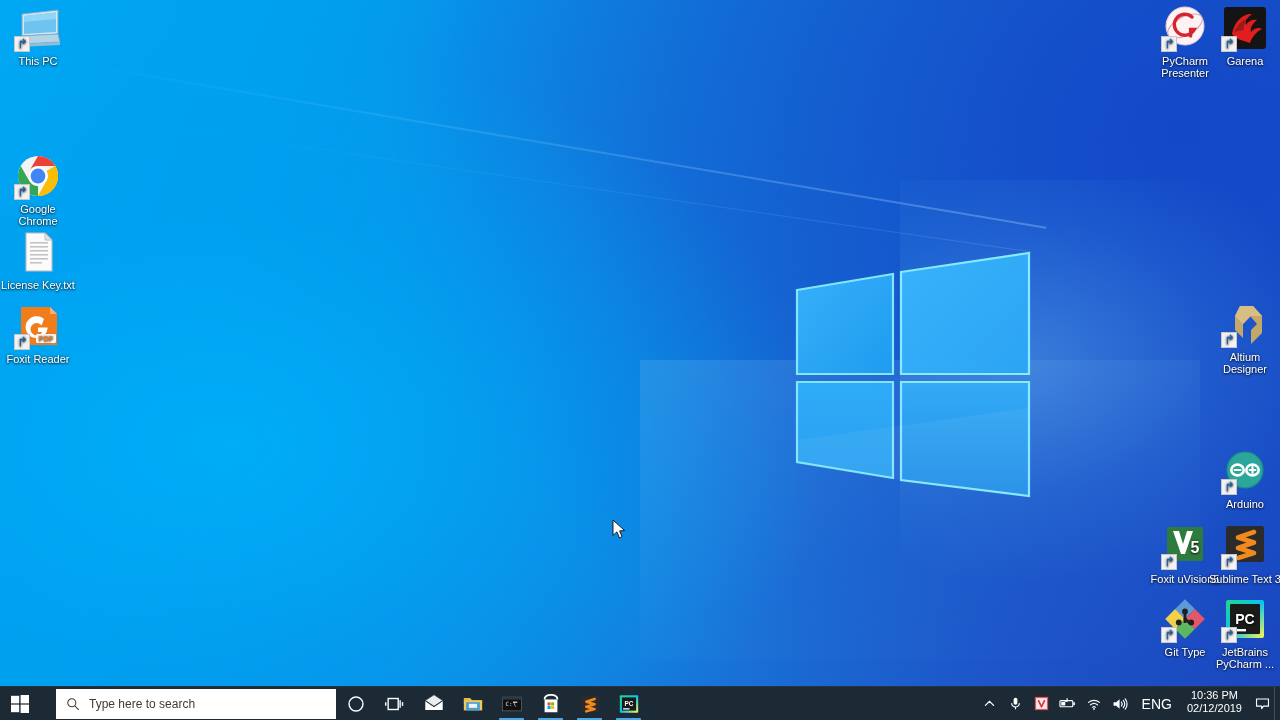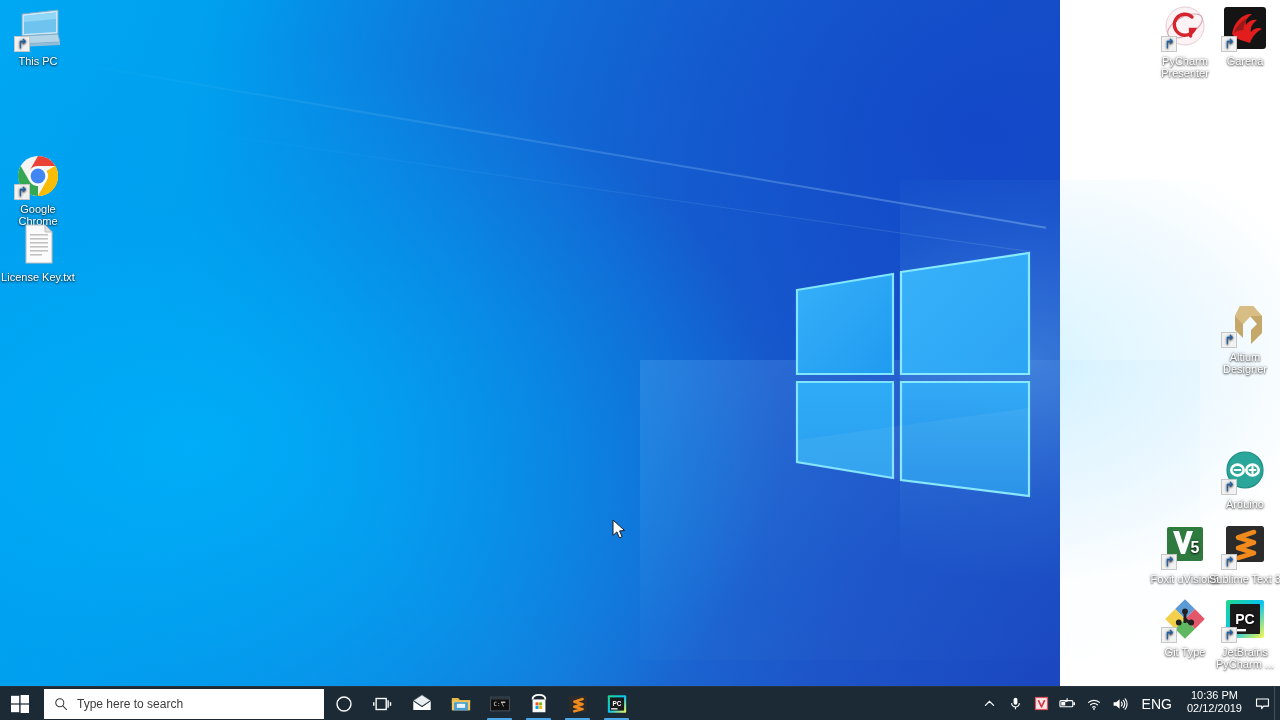--- a/index.html
+++ b/index.html
@@ -2,21 +2,21 @@
 <html><head>
 <meta charset="utf-8">
 <style>
   * { margin:0; padding:0; box-sizing:border-box; }
   html, body {
     width:1280px; height:720px; overflow:hidden;
     font-family:"Liberation Sans", sans-serif;
     -webkit-font-smoothing:antialiased;
   }
   #desktop {
-    position:relative; width:1060px; height:720px;
+    position:relative; width:1280px; height:720px;
     background:
       radial-gradient(ellipse 900px 620px at 18% 62%, rgba(0,174,248,0.95) 0%, rgba(0,160,240,0.55) 38%, rgba(0,140,230,0) 66%),
       radial-gradient(ellipse 1100px 900px at 92% 18%, rgba(18,72,200,0.95) 0%, rgba(20,78,200,0.45) 45%, rgba(20,80,200,0) 72%),
       linear-gradient(110deg, #00a7f2 0%, #00a0ef 20%, #0e8ce6 42%, #1873d8 62%, #1f57c9 80%, #1c44bd 100%);
   }
   
   .ray {
     position:absolute; pointer-events:none;
     background:linear-gradient(to right, rgba(255,255,255,0) 0%, rgba(170,225,255,0.22) 60%, rgba(200,240,255,0.30) 100%);
     transform-origin:left center;
@@ -60,21 +60,21 @@
   
   #taskbar {
     position:absolute; left:0; bottom:0; width:1280px; height:34px;
     background:#1b2a35; display:flex; align-items:center;
     border-top:1px solid rgba(255,255,255,.05);
   }
   #startbtn {
     width:40px; height:34px; display:flex; align-items:center; justify-content:center;
   }
   #searchbox {
-    width:280px; height:30px; margin-left:4px; background:#fff;
+    width:280px; height:30px; margin-left:16px; background:#fff;
     display:flex; align-items:center; padding:0 10px; gap:9px;
   }
   #searchbox .mag { width:14px; height:14px; flex:0 0 auto; }
   #searchbox .ph { font-size:12px; color:#3b3b3b; white-space:nowrap; }
   .tbtn {
     width:39px; height:34px; display:flex; align-items:center; justify-content:center;
     position:relative;
   }
   .tbtn.running::after {
     content:""; position:absolute; left:7px; right:7px; bottom:0; height:3px;
@@ -171,38 +171,51 @@
         <path d="M6.7 14 A20 20 0 0 1 24 4 L24 14 A10 10 0 0 0 15.3 19 Z" fill="#ea4335" opacity="0"></path>
         <path d="M41.3 14 A20 20 0 0 1 24 44 L32.7 29 A10 10 0 0 0 33 19 Z" fill="#fbbc05"></path>
         <circle cx="24" cy="24" r="9.4" fill="#ffffff"></circle>
         <circle cx="24" cy="24" r="7.4" fill="#4285f4"></circle>
       </svg>
       <div class="shortcut"></div>
     </div>
     <span class="lbl">Google Chrome</span>
   </div>
 
-  <div class="icon" style="left:0px; top:220px;">
+  <div class="icon" style="left:0px; top:228px;">
     <div class="glyph">
       <svg viewBox="0 0 48 48" width="48" height="48">
         <path d="M12 5 L31 5 L38 12 L38 43 L12 43 Z" fill="#fbfbfb" stroke="#bdbdbd" stroke-width="1.1"></path>
         <path d="M31 5 L38 12 L31 12 Z" fill="#e2e2e2" stroke="#bdbdbd" stroke-width="1"></path>
         <g fill="#c3c3c3">
           <rect x="16" y="14" width="18" height="1.6"></rect>
             <rect x="16" y="18" width="18" height="1.6"></rect>
           <rect x="16" y="22" width="18" height="1.6"></rect>
             <rect x="16" y="26" width="18" height="1.6"></rect>
           <rect x="16" y="30" width="18" height="1.6"></rect>
             <rect x="16" y="34" width="12" height="1.6"></rect>
         </g>
       </svg>
     </div>
     <span class="lbl">License Key.txt</span>
   </div>
 
+  <div class="icon" style="left:0px; top:302px;">
+    <div class="glyph">
+      <svg viewBox="0 0 48 48" width="48" height="48">
+        <path d="M7 5 L36 5 L43 12 L43 43 L7 43 Z" fill="#f07c1b"></path>
+        <path d="M36 5 L43 12 L36 12 Z" fill="#f9b273"></path>
+        <path d="M30 17 a11 11 0 1 0 3.6 8.4 h-9.6 v4.6 h4.2 a6.2 6.2 0 1 1 -0.6 -6.4 Z" fill="#ffffff"></path>
+        <rect x="22" y="32" width="20" height="9" rx="1.4" fill="#ffffff"></rect>
+        <text x="32" y="39.4" font-family="Liberation Sans, sans-serif" font-size="7.4" font-weight="bold" fill="#f07c1b" text-anchor="middle">PDF</text>
+      </svg>
+      <div class="shortcut"></div>
+    </div>
+    <span class="lbl">Foxit Reader</span>
+  </div>
 
   <div class="icon" style="left:1147px; top:4px;">
     <div class="glyph">
       <svg viewBox="0 0 48 48" width="48" height="48">
         <circle cx="24" cy="22" r="19" fill="#fdf2f4" stroke="#e6ccd4" stroke-width="1"></circle>
         <ellipse cx="24" cy="22" rx="19" ry="9" fill="none" stroke="#d6a6b4" stroke-width="1.1" transform="rotate(-28 24 22)"></ellipse>
         <path d="M31 13 a10.5 10.5 0 1 0 2.2 12.5 l-3.6 0 0 6.6" fill="none" stroke="#d6242e" stroke-width="3.4" stroke-linecap="round"></path>
       </svg>
       <div class="shortcut"></div>
     </div>

